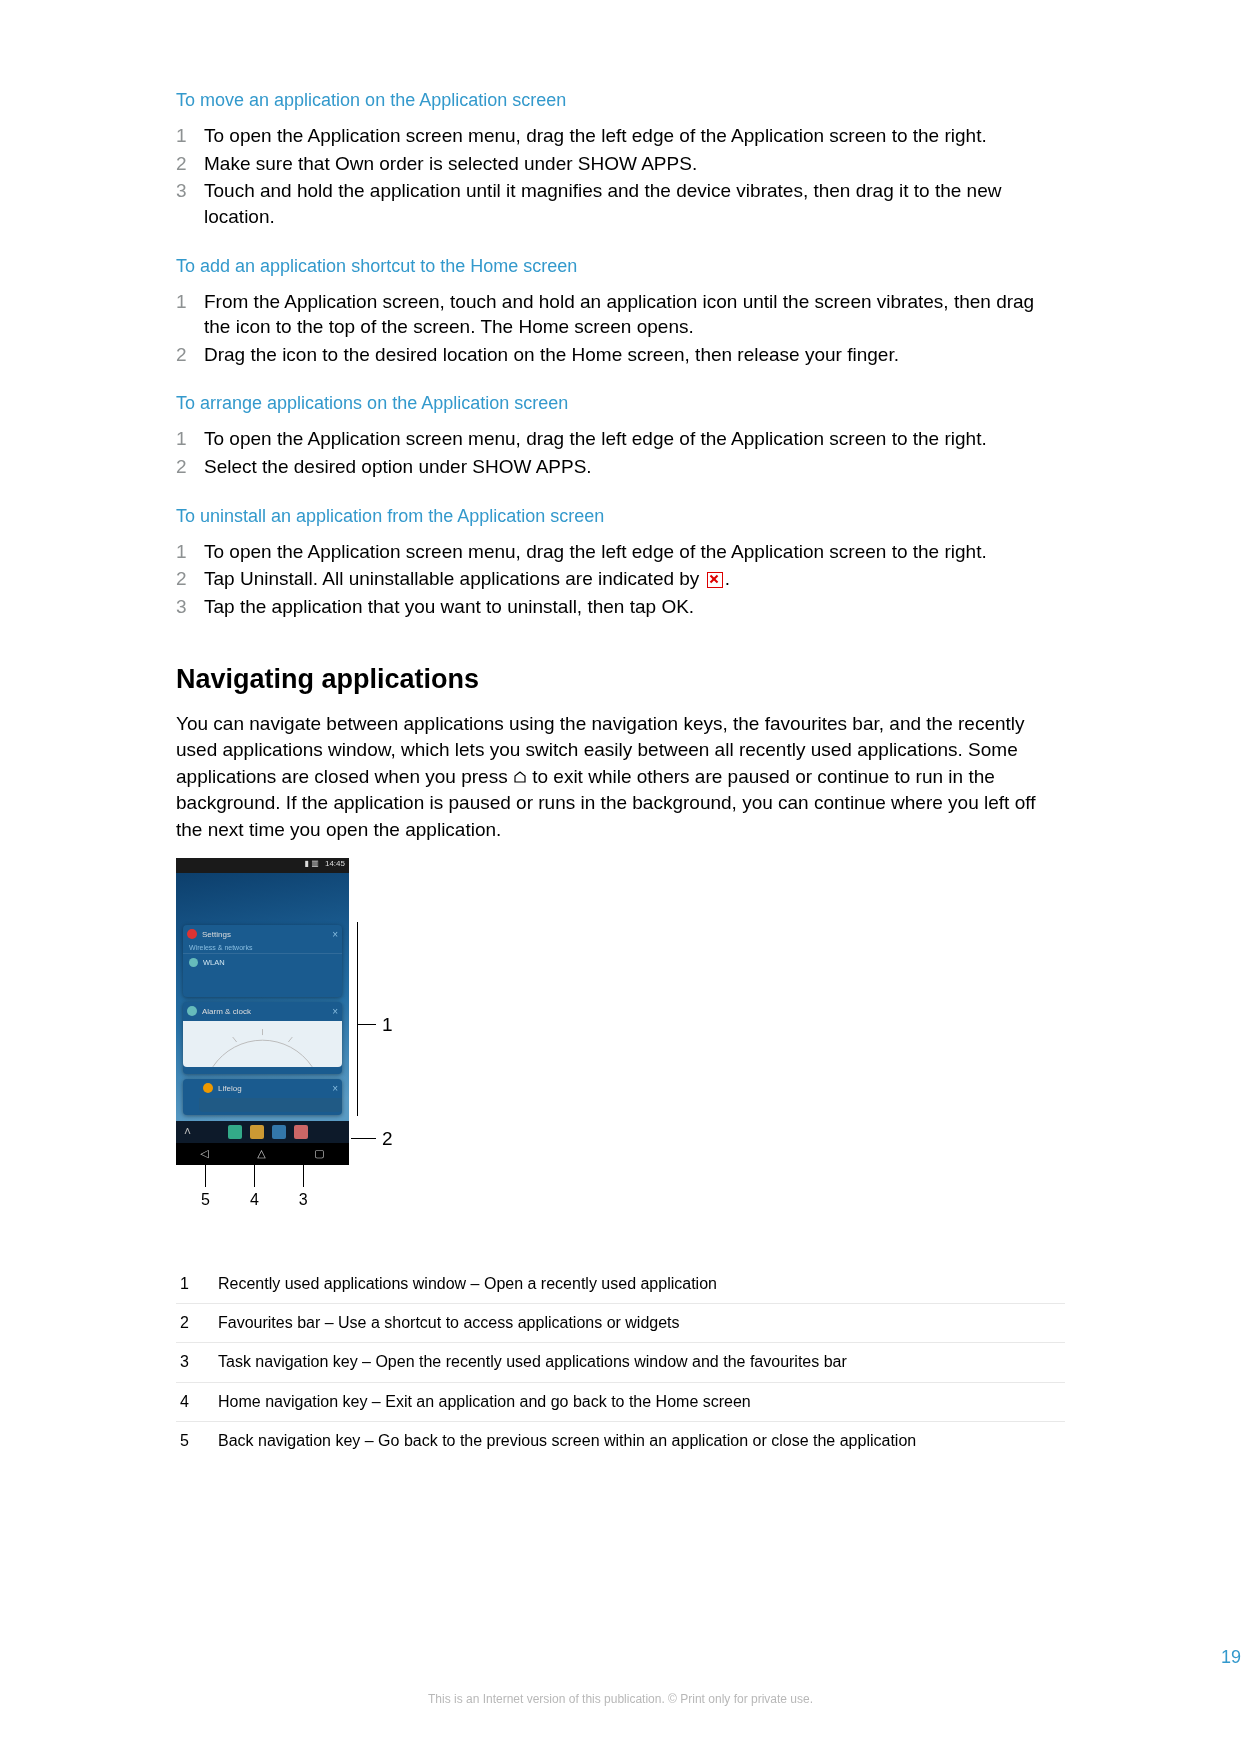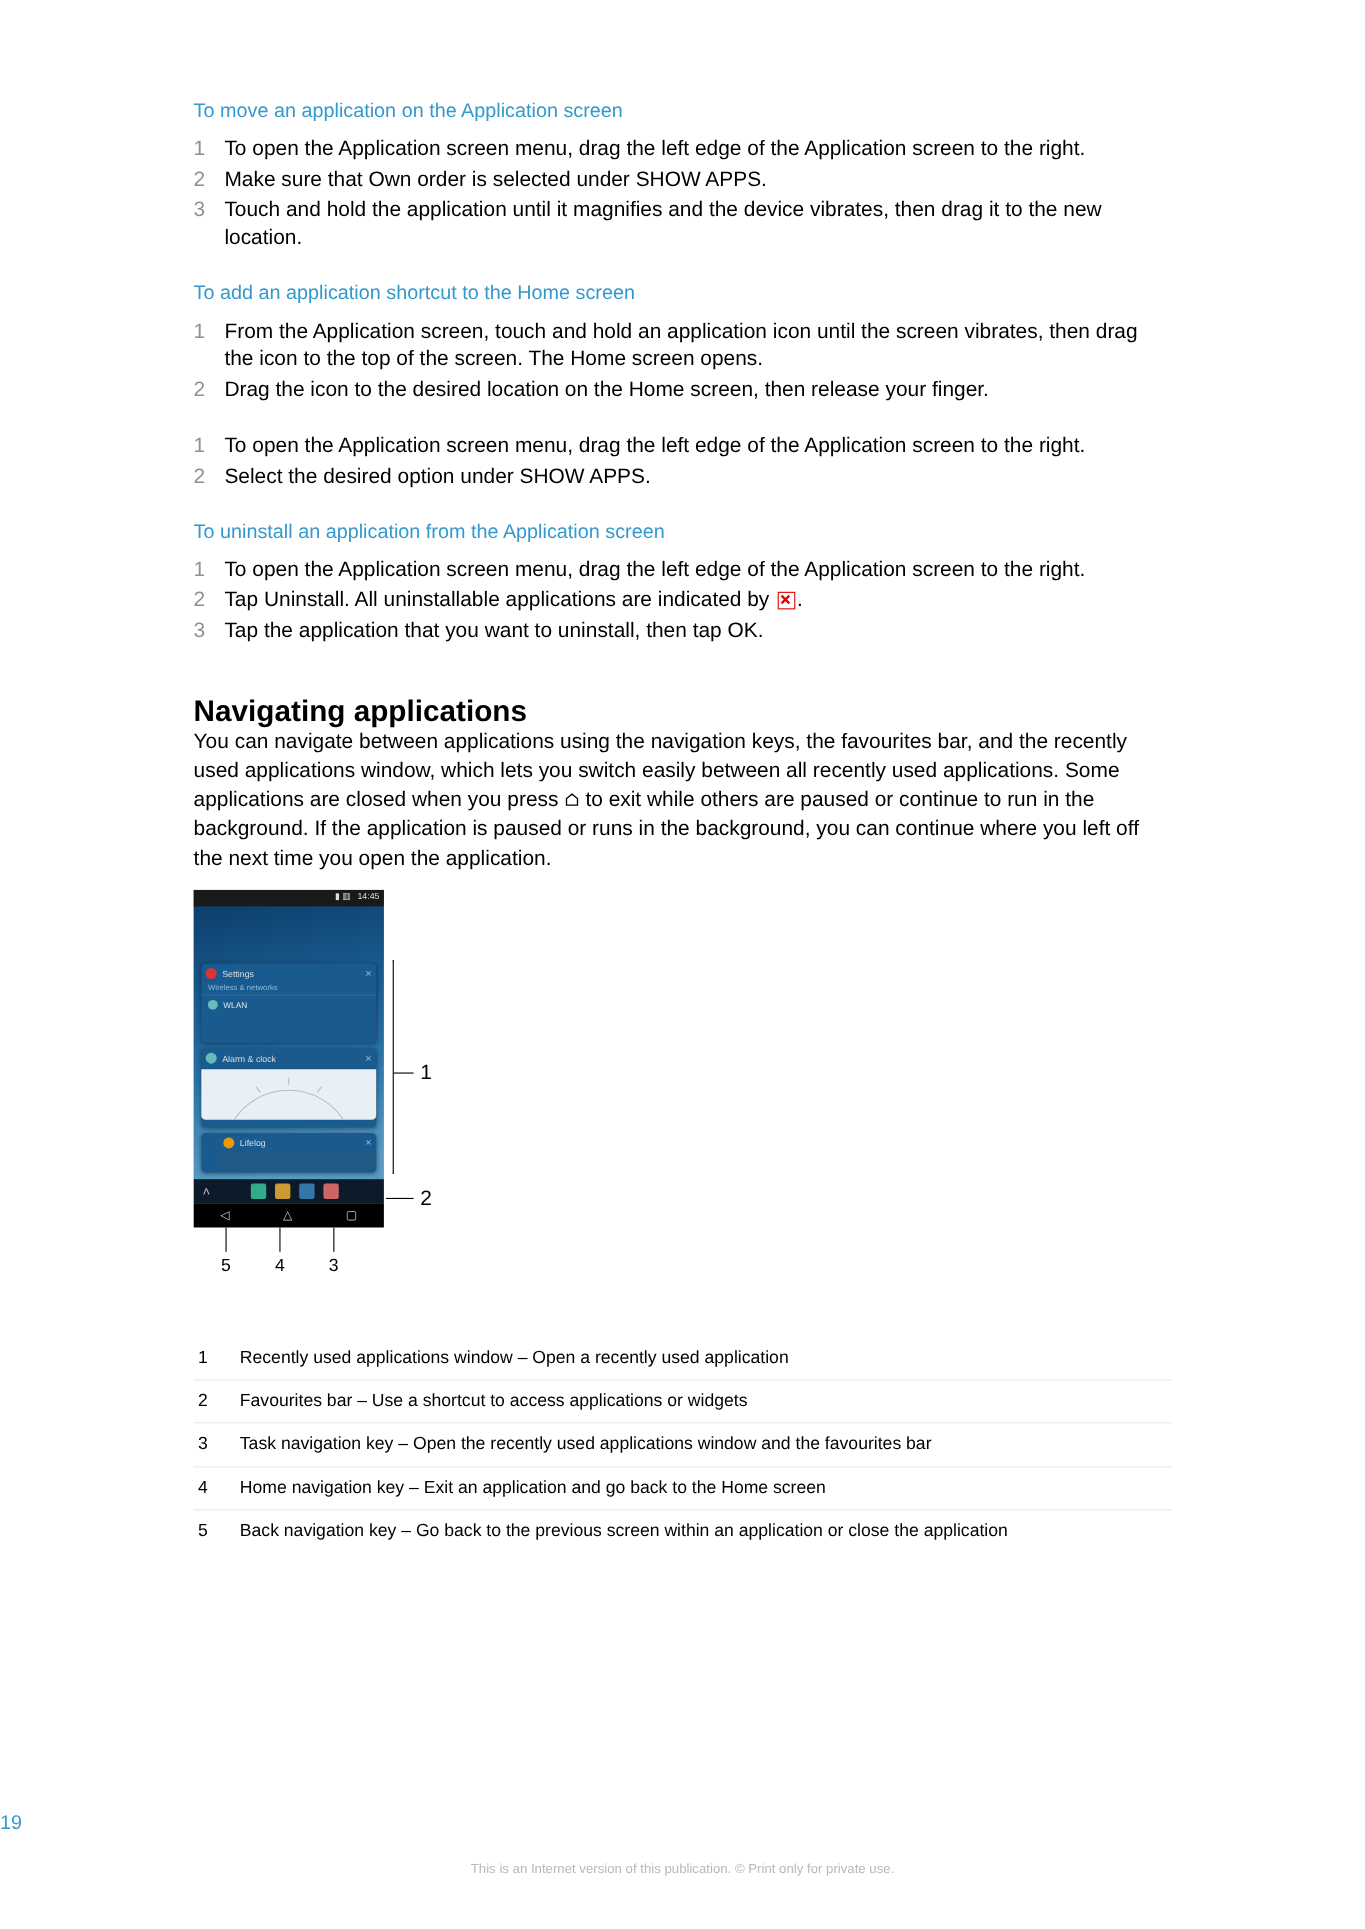--- a/index.html
+++ b/index.html
@@ -41,21 +41,21 @@
       flex: 1;
       color: #000;
     }
     .bold {
       font-weight: normal;
     }
     .h1 {
       font-size: 27px;
       font-weight: bold;
       margin-top: 44px;
-      margin-bottom: 0;
+      margin-bottom: 16px;
     }
     .para {
       font-size: 19px;
       line-height: 1.4;
       margin: 0 0 14px 0;
     }
     .x-icon {
       display: inline-block;
       width: 14px;
       height: 14px;
@@ -232,21 +232,21 @@
       flex-shrink: 0;
       padding-left: 4px;
     }
     .legend-text { flex: 1; }
 
     .page-num {
       position: absolute;
       bottom: 86px;
       left: 0;
       right: 0;
-      text-align: left;
+      text-align: right;
       color: #3399cc;
       font-size: 18px;
     }
     .footer {
       position: absolute;
       bottom: 48px;
       left: 0;
       right: 0;
       text-align: center;
       color: #b8b8b8;
@@ -281,20 +281,21 @@
     <div class="step">
       <div class="step-num">1</div>
       <div class="step-text"><span>From the Application screen, touch and hold an application icon until the screen vibrates, then drag the icon to the top of the screen. The Home screen opens.</span></div>
     </div>
     <div class="step">
       <div class="step-num">2</div>
       <div class="step-text"><span>Drag the icon to the desired location on the Home screen, then release your finger.</span></div>
     </div>
   </div>
 
+  <div class="section-title">To arrange applications on the Application screen</div>
   <div class="steps">
     <div class="step">
       <div class="step-num">1</div>
       <div class="step-text"><span>To open the Application screen menu, drag the left edge of the Application screen to the right.</span></div>
     </div>
     <div class="step">
       <div class="step-num">2</div>
       <div class="step-text">
         <span>Select the desired option under </span><span class="bold">SHOW APPS</span><span>.</span>
       </div>

